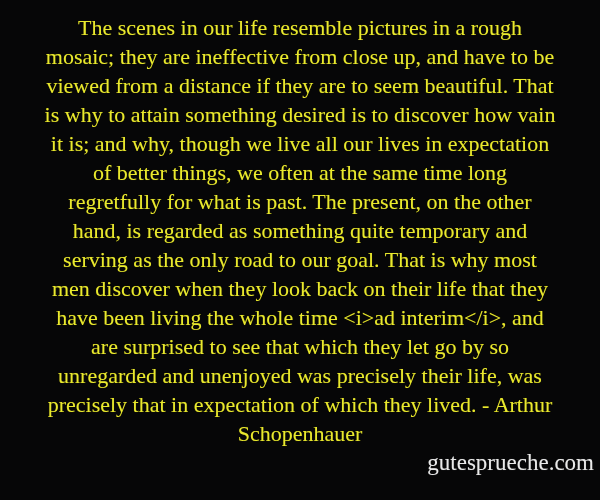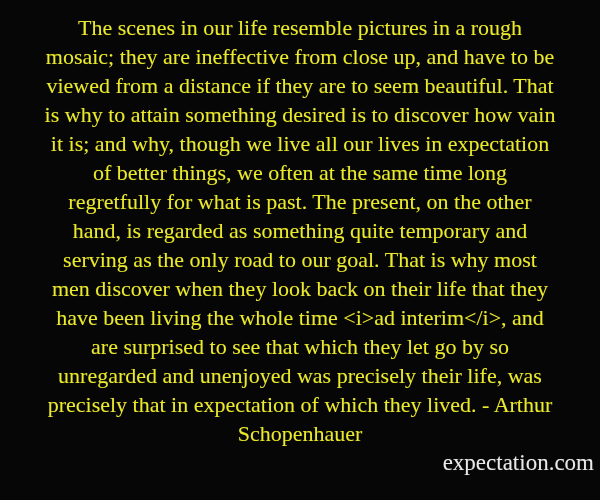--- a/index.html
+++ b/index.html
@@ -54,14 +54,14 @@
 of better things, we often at the same time long
 regretfully for what is past. The present, on the other
 hand, is regarded as something quite temporary and
 serving as the only road to our goal. That is why most
 men discover when they look back on their life that they
 have been living the whole time &lt;i&gt;ad interim&lt;/i&gt;, and
 are surprised to see that which they let go by so
 unregarded and unenjoyed was precisely their life, was
 precisely that in expectation of which they lived. - Arthur
 Schopenhauer</div>
-  <div class="watermark">expectation.com</div>
+  <div class="watermark">gutesprueche.com</div>
 </div>
 
 </body></html>

